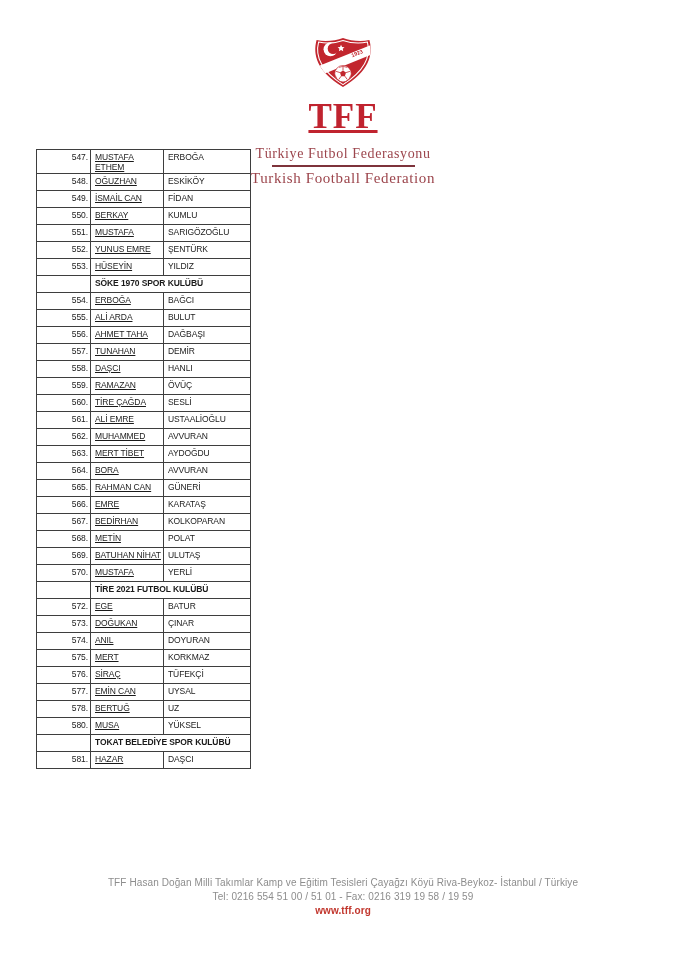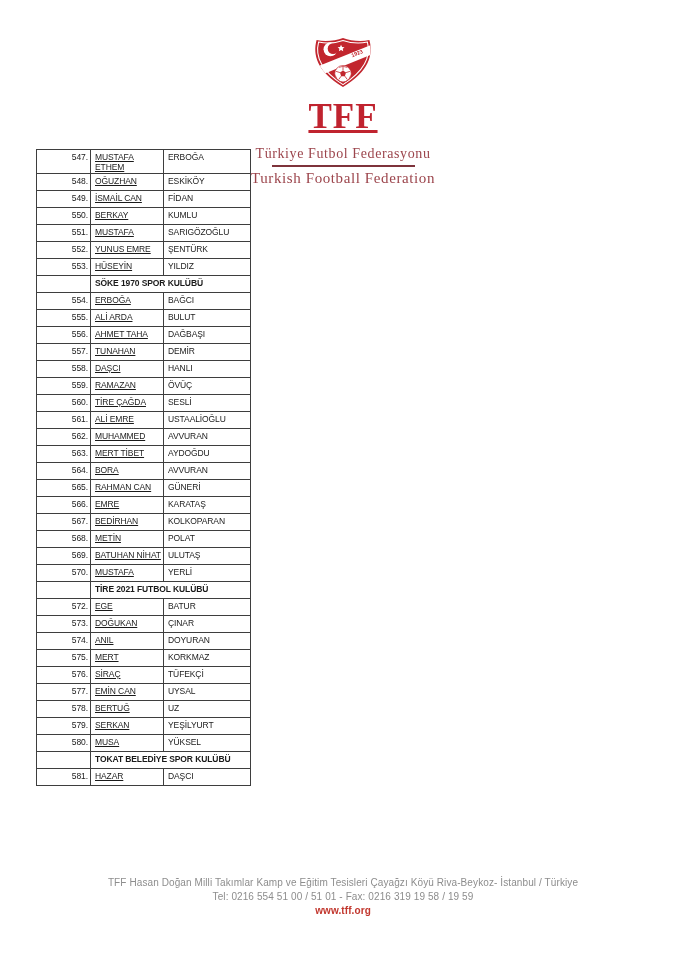--- a/index.html
+++ b/index.html
@@ -299,25 +299,20 @@
         <td class="col-num">577.</td>
         <td class="col-first">EMİN CAN</td>
         <td class="col-last">UYSAL</td>
       </tr>
       <tr>
         <td class="col-num">578.</td>
         <td class="col-first">BERTUĞ</td>
         <td class="col-last">UZ</td>
       </tr>
       <tr>
-        <td class="col-num">579.</td>
-        <td class="col-first">SERKAN</td>
-        <td class="col-last">YEŞİLYURT</td>
-      </tr>
-      <tr>
         <td class="col-num">580.</td>
         <td class="col-first">MUSA</td>
         <td class="col-last">YÜKSEL</td>
       </tr>
       <tr>
         <td class="col-num"></td>
         <td class="col-section" colspan="2">TOKAT BELEDİYE SPOR KULÜBÜ</td>
       </tr>
       <tr>
         <td class="col-num">581.</td>

